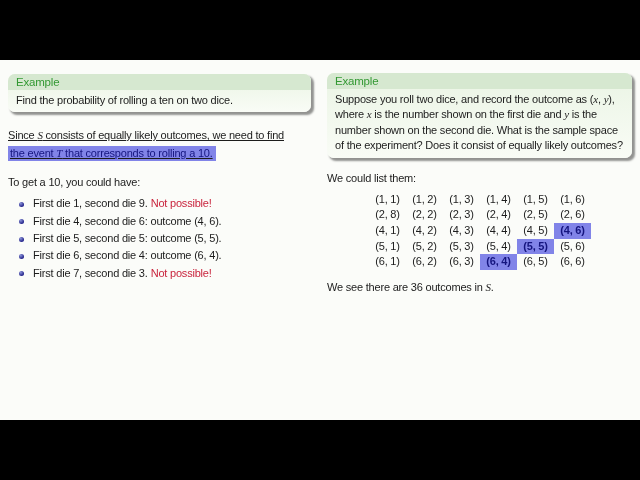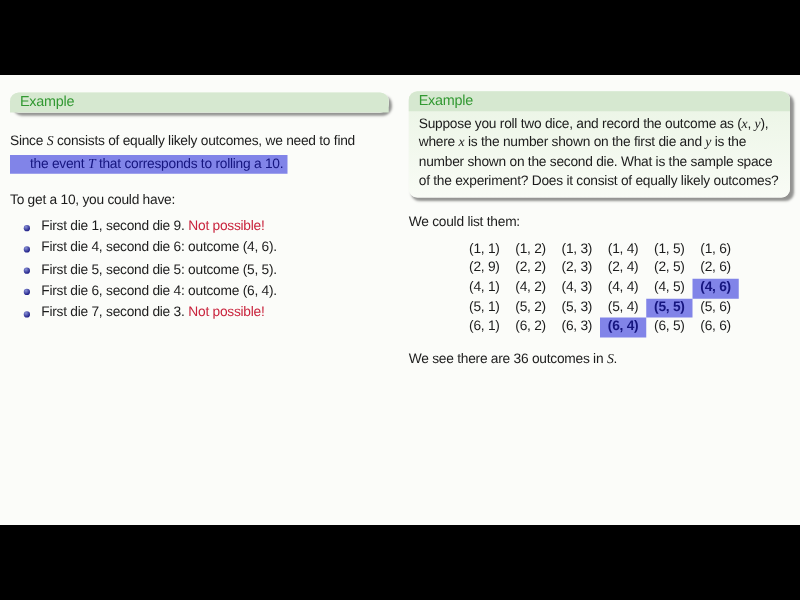--- a/index.html
+++ b/index.html
@@ -46,25 +46,25 @@
     padding: 2px 8px 1px 8px;
     font-size: 11.5px;
     line-height: 13px;
   }
   .block-body {
     padding: 3px 8px 4px 8px;
     line-height: 15.4px;
   }
 
   .para { margin: 15px 0 0 0; }
-  .line { display: block; line-height: 17.5px; white-space: nowrap; }
+  .line { display: block; line-height: 17.5px; white-space: nowrap; text-decoration: underline; }
   .hl {
     background: var(--hl-bg, #8184e8);
     color: var(--hl-text, #15157f);
-    padding: 1px 3px 2px 16px;
+    padding: 1px 3px 2px 2px;
   }
   .intro { margin: 12px 0 0 0; line-height: 17px; white-space: nowrap; }
 
   .bullets { list-style: none; margin: 4px 0 0 0; padding: 0; }
   .bullets li {
     position: relative;
     padding-left: 25px;
     line-height: 17.3px;
     white-space: nowrap;
   }
@@ -97,20 +97,21 @@
 <body>
 
 <div class="screen">
   <div class="letterbox top"></div>
 
   <div class="stage">
 
     <div class="col col-left">
       <section class="block">
         <header class="block-title">Example</header>
+        <div class="block-body">Find the probability of rolling a ten on two dice.</div>
       </section>
 
       <div class="para">
         <span class="line"><span>Since </span><span class="it">S</span><span> consists of equally likely outcomes, we need to find</span></span>
         <span class="line"><span class="hl"><span>the event </span><span class="it">T</span><span> that corresponds to rolling a 10.</span></span></span>
       </div>
 
       <div class="intro">To get a 10, you could have:</div>
 
       <ul class="bullets" id="bullets">
@@ -125,21 +126,21 @@
     <div class="col col-right">
       <section class="block">
         <header class="block-title">Example</header>
         <div class="block-body"><span>Suppose you roll two dice, and record the outcome as (</span><span class="it">x</span><span>, </span><span class="it">y</span><span>), where </span><span class="it">x</span><span> is the number shown on the first die and </span><span class="it">y</span><span> is the number shown on the second die. What is the sample space of the experiment? Does it consist of equally likely outcomes?</span></div>
       </section>
 
       <div class="intro">We could list them:</div>
 
       <div class="grid" id="grid">
           <div class="grow"><span class="gcell">(1, 1)</span><span class="gcell">(1, 2)</span><span class="gcell">(1, 3)</span><span class="gcell">(1, 4)</span><span class="gcell">(1, 5)</span><span class="gcell">(1, 6)</span></div>
-          <div class="grow"><span class="gcell">(2, 9)</span><span class="gcell">(2, 2)</span><span class="gcell">(2, 3)</span><span class="gcell">(2, 4)</span><span class="gcell">(2, 5)</span><span class="gcell">(2, 6)</span></div>
+          <div class="grow"><span class="gcell">(2, 8)</span><span class="gcell">(2, 2)</span><span class="gcell">(2, 3)</span><span class="gcell">(2, 4)</span><span class="gcell">(2, 5)</span><span class="gcell">(2, 6)</span></div>
           <div class="grow"><span class="gcell">(4, 1)</span><span class="gcell">(4, 2)</span><span class="gcell">(4, 3)</span><span class="gcell">(4, 4)</span><span class="gcell">(4, 5)</span><span class="gcell on">(4, 6)</span></div>
           <div class="grow"><span class="gcell">(5, 1)</span><span class="gcell">(5, 2)</span><span class="gcell">(5, 3)</span><span class="gcell">(5, 4)</span><span class="gcell on">(5, 5)</span><span class="gcell">(5, 6)</span></div>
           <div class="grow"><span class="gcell">(6, 1)</span><span class="gcell">(6, 2)</span><span class="gcell">(6, 3)</span><span class="gcell on">(6, 4)</span><span class="gcell">(6, 5)</span><span class="gcell">(6, 6)</span></div>
         </div>
 
       <div class="conclusion"><span>We see there are 36 outcomes in </span><span class="it">S</span><span>.</span></div>
     </div>
   </div>
 
   <div class="letterbox bottom"></div>

